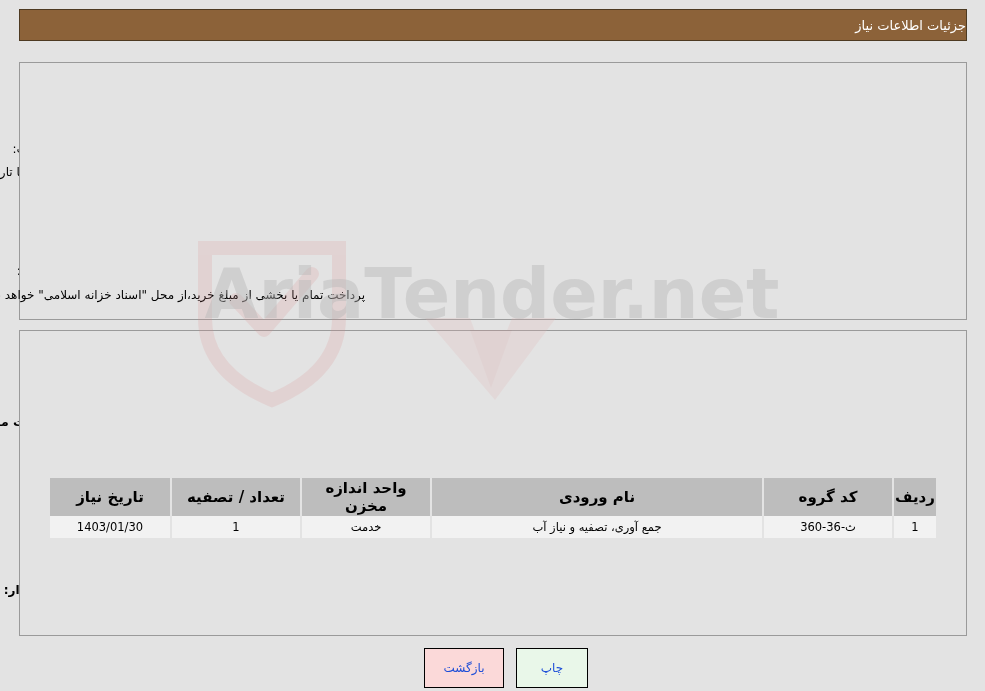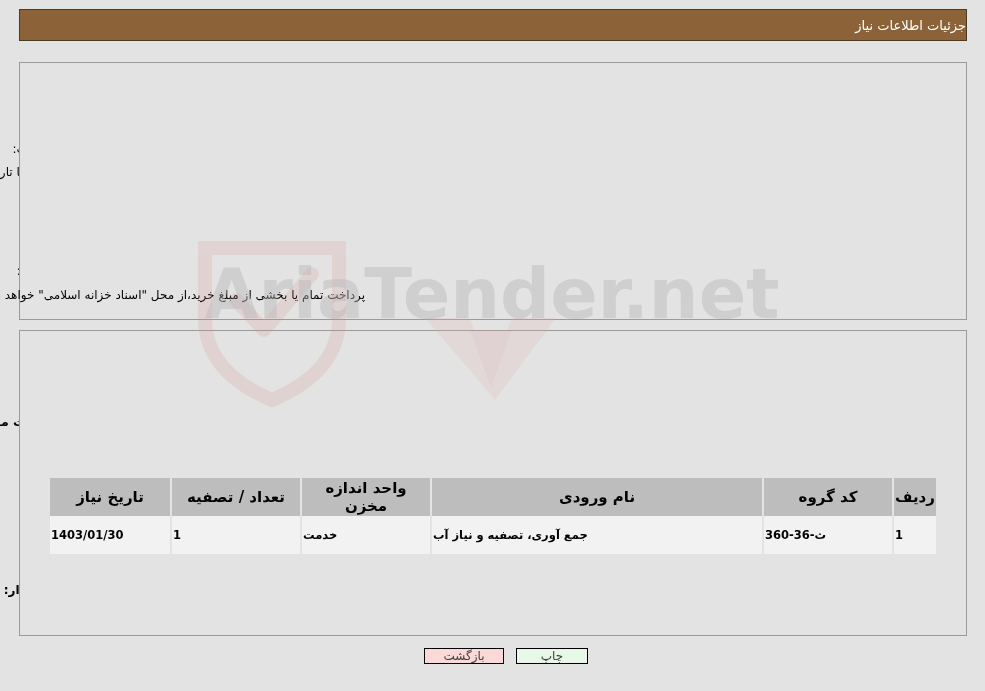--- a/index.html
+++ b/index.html
@@ -162,34 +162,33 @@
     color: #000;
     font-weight: bold;
     font-size: 15px;
     height: 26px;
     text-align: center;
     border: 0;
   }
   .tbl td {
     background: #f2f2f2;
     color: #000;
-    height: 38px;
-    text-align: left;
+    height: 22px;
+    text-align: center;
     font-size: 11.5px;
     border: 0;
-    font-weight: bold;
   }
 
   
   .btn {
     position: absolute;
-    height: 16px;
+    height: 40px;
     border: 1px solid #000;
     font-size: 12px;
-    color: #404040;
+    color: #1d4ed8;
     display: flex;
     align-items: center;
     justify-content: center;
     cursor: pointer;
     font-family: "DejaVu Sans", "Liberation Sans", sans-serif;
   }
   #btn-print  { left: 516px; top: 648px; width: 72px; background: #e9f7e9; text-align: right; }
   #btn-back   { left: 424px; top: 648px; width: 80px; background: #fbd9d9; }
 </style>
 </head>

